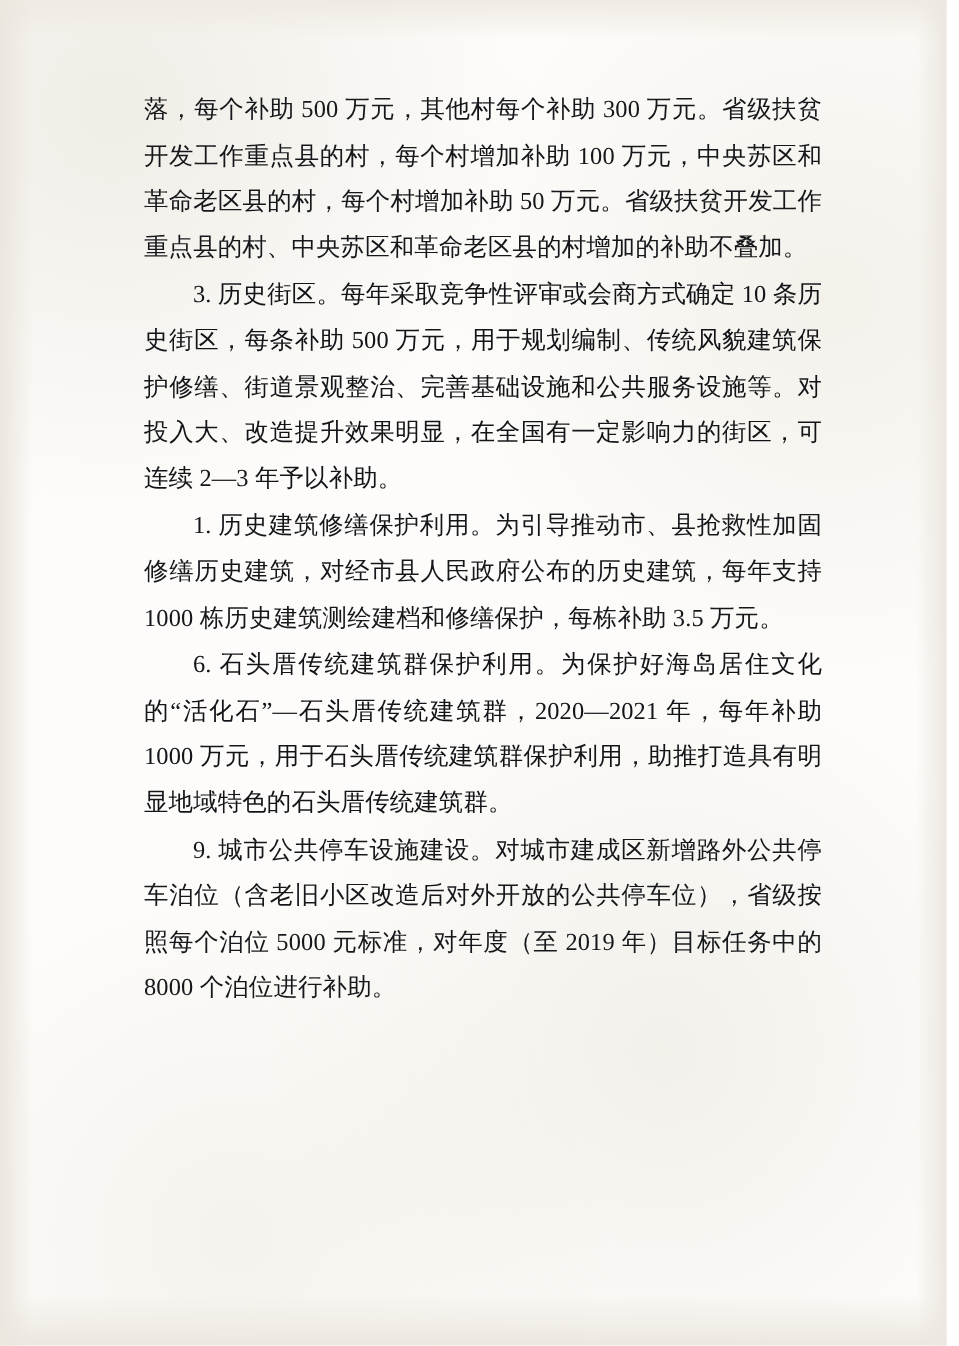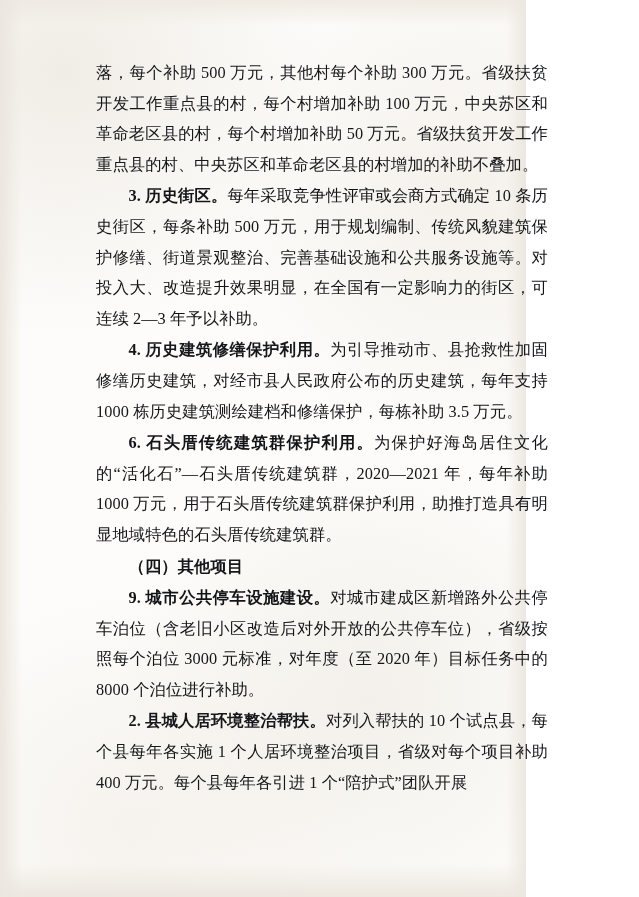--- a/index.html
+++ b/index.html
@@ -8,21 +8,21 @@
     background: #ffffff;
   }
   body {
     width: 639px;
     height: 897px;
     overflow: hidden;
     font-family: "Liberation Serif", "DejaVu Serif", serif;
   }
   .page {
     position: relative;
-    width: 526px;
+    width: 631px;
     height: 897px;
     background: #fdfcfa;
     box-sizing: border-box;
     
     background-image:
       radial-gradient(circle at 12% 8%, rgba(230,225,215,0.55) 0%, rgba(255,255,255,0) 28%),
       radial-gradient(circle at 88% 22%, rgba(235,230,220,0.5) 0%, rgba(255,255,255,0) 30%),
       radial-gradient(circle at 70% 78%, rgba(232,228,218,0.5) 0%, rgba(255,255,255,0) 32%),
       radial-gradient(circle at 25% 92%, rgba(236,231,222,0.45) 0%, rgba(255,255,255,0) 26%);
   }
@@ -67,37 +67,35 @@
     color: #14161a;
     text-align: justify;
     text-justify: inter-ideograph;
     letter-spacing: 0.1px;
     font-family: "Liberation Serif", "DejaVu Serif", serif;
   }
   p.indent {
     text-indent: 2em;
   }
   .bold-run {
-    font-weight: bold;
+    font-weight: normal;
   }
   
   .body-text p:nth-child(odd) { color: #15171b; }
   .body-text p:nth-child(even) { color: #121418; }
 </style>
 </head>
 <body>
 
 <div class="page">
   <div class="scan-edge-top"></div>
   <div class="scan-edge-bottom"></div>
   <div class="scan-edge-left"></div>
   <div class="scan-edge-right"></div>
 
   <div class="body-text" id="body-text">
       <p class=""><span>落，每个补助 500 万元，其他村每个补助 300 万元。省级扶贫开发工作重点县的村，每个村增加补助 100 万元，中央苏区和革命老区县的村，每个村增加补助 50 万元。省级扶贫开发工作重点县的村、中央苏区和革命老区县的村增加的补助不叠加。</span></p>
       <p class="indent"><span class="bold-run">3. 历史街区。</span><span>每年采取竞争性评审或会商方式确定 10 条历史街区，每条补助 500 万元，用于规划编制、传统风貌建筑保护修缮、街道景观整治、完善基础设施和公共服务设施等。对投入大、改造提升效果明显，在全国有一定影响力的街区，可连续 2—3 年予以补助。</span></p>
-      <p class="indent"><span class="bold-run">4. 历史建筑修缮保护利用。</span><span>为引导推动市、县抢救性加固修缮历史建筑，对经市县人民政府公布的历史建筑，每年支持 1000 栋历史建筑测绘建档和修缮保护，每栋补助 3.5 万元。</span></p>
+      <p class="indent"><span class="bold-run">1. 历史建筑修缮保护利用。</span><span>为引导推动市、县抢救性加固修缮历史建筑，对经市县人民政府公布的历史建筑，每年支持 1000 栋历史建筑测绘建档和修缮保护，每栋补助 3.5 万元。</span></p>
       <p class="indent"><span class="bold-run">6. 石头厝传统建筑群保护利用。</span><span>为保护好海岛居住文化的“活化石”—石头厝传统建筑群，2020—2021 年，每年补助 1000 万元，用于石头厝传统建筑群保护利用，助推打造具有明显地域特色的石头厝传统建筑群。</span></p>
-      <p class="indent"><span class="bold-run">（四）其他项目</span></p>
-      <p class="indent"><span class="bold-run">9. 城市公共停车设施建设。</span><span>对城市建成区新增路外公共停车泊位（含老旧小区改造后对外开放的公共停车位），省级按照每个泊位 3000 元标准，对年度（至 2020 年）目标任务中的 8000 个泊位进行补助。</span></p>
-      <p class="indent"><span class="bold-run">2. 县城人居环境整治帮扶。</span><span>对列入帮扶的 10 个试点县，每个县每年各实施 1 个人居环境整治项目，省级对每个项目补助 400 万元。每个县每年各引进 1 个“陪护式”团队开展</span></p>
+      <p class="indent"><span class="bold-run">9. 城市公共停车设施建设。</span><span>对城市建成区新增路外公共停车泊位（含老旧小区改造后对外开放的公共停车位），省级按照每个泊位 5000 元标准，对年度（至 2019 年）目标任务中的 8000 个泊位进行补助。</span></p>
     </div>
 </div>
 
 </body></html>

